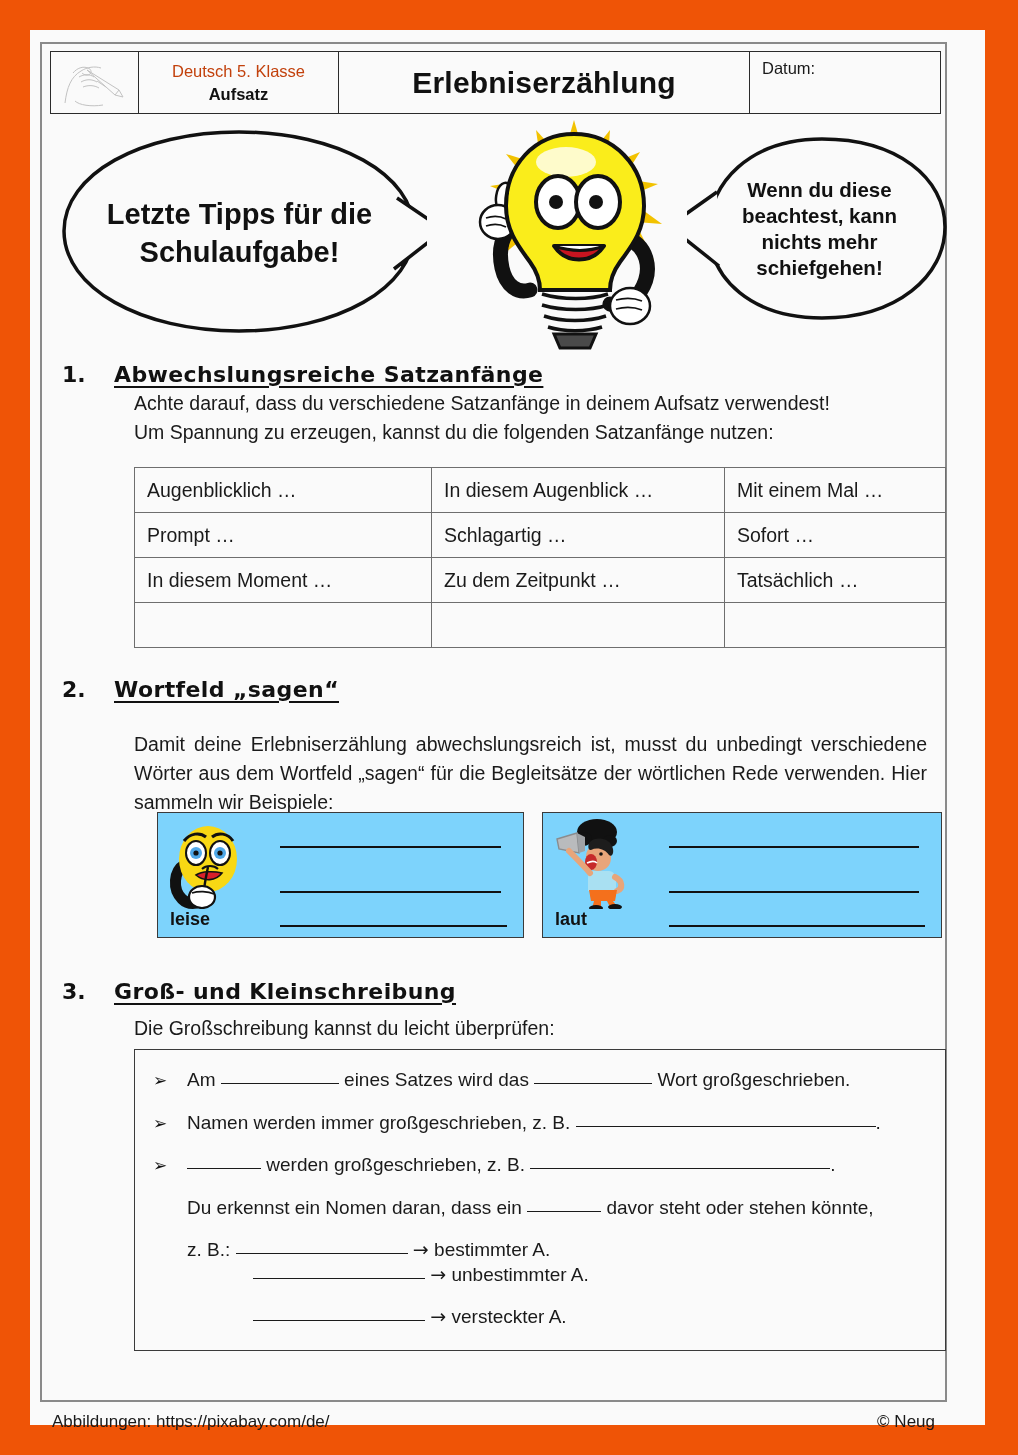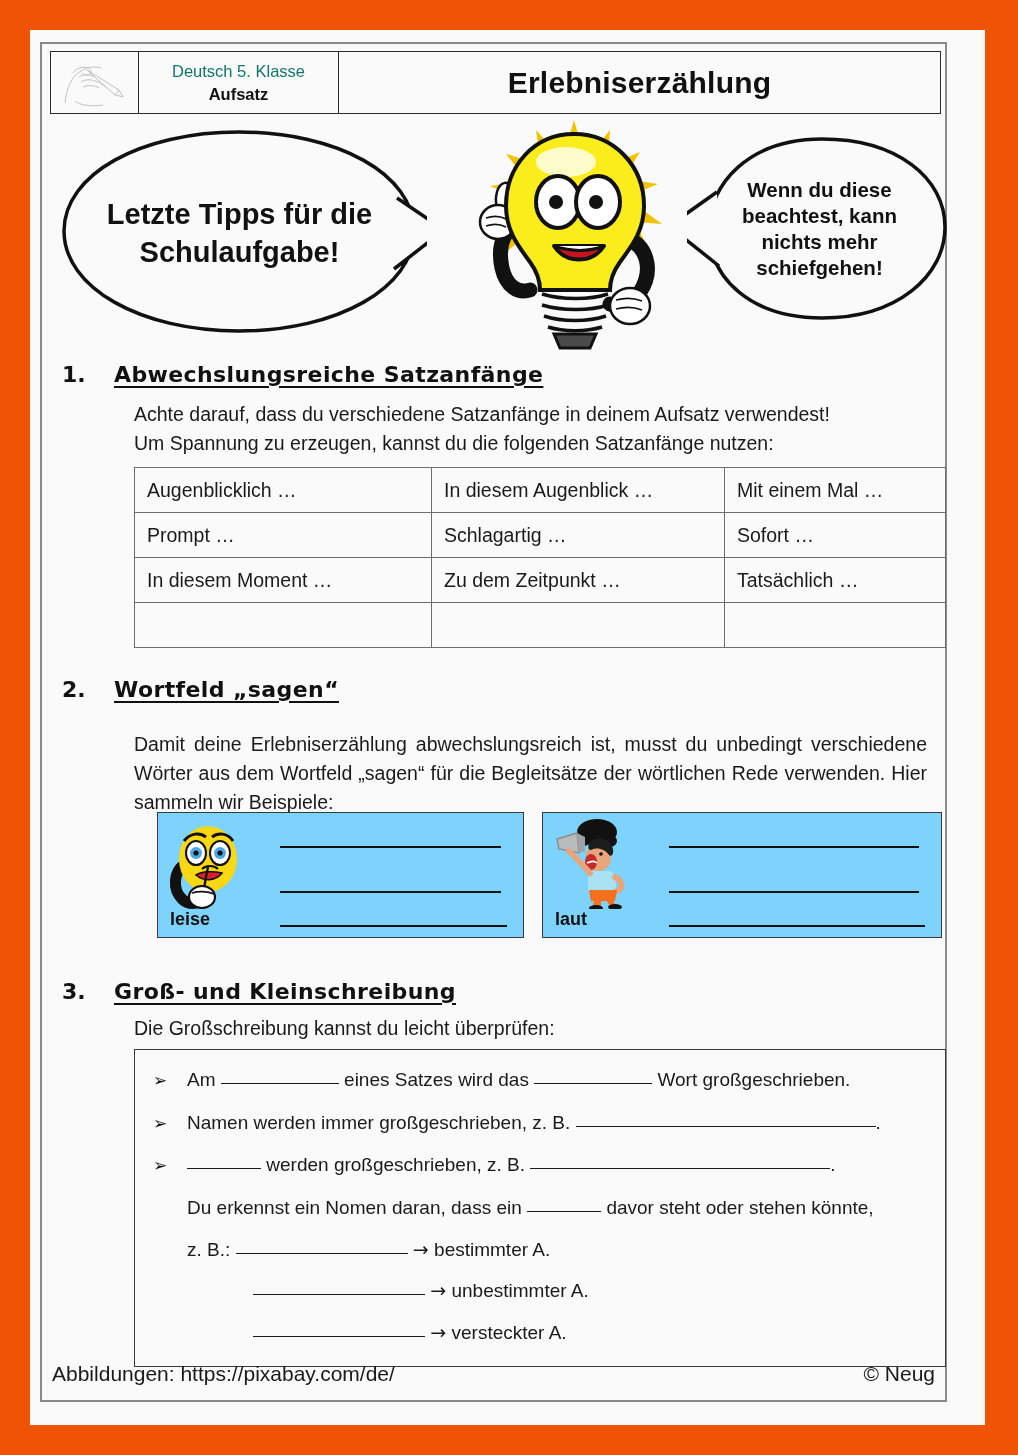--- a/index.html
+++ b/index.html
@@ -65,21 +65,21 @@
     justify-content: center;
   }
   .hdr-cell:last-child { border-right: none; }
   .hdr-icon { width: 88px; position: relative; }
   .hdr-subject { width: 200px; }
   .hdr-title { flex: 1; justify-content: center; }
   .hdr-date { width: 190px; align-items: flex-start; justify-content: flex-start; padding: 7px 0 0 12px; }
 
   .subject-line1 {
     font-size: 16.5px;
-    color: #0f766e;
+    color: #c2410c;
     line-height: 1.35;
   }
   .subject-line2 {
     font-size: 16.5px;
     font-weight: bold;
     color: #111;
     line-height: 1.35;
   }
   .title-text {
     font-size: 30px;
@@ -238,21 +238,20 @@
     font-size: 19px;
     color: #1a1a1a;
     margin-left: 34px;
     margin-bottom: 16px;
     line-height: 1.3;
   }
   .rule-indent {
     font-size: 19px;
     color: #1a1a1a;
     margin-left: 34px;
-    margin-bottom: 16px;
     line-height: 1.3;
   }
   .rule-indent2 {
     font-size: 19px;
     color: #1a1a1a;
     margin-left: 100px;
     margin-bottom: 16px;
     line-height: 1.3;
   }
   .blank {
@@ -265,24 +264,24 @@
   .b-md { width: 118px; }
   .b-lg { width: 172px; }
   .b-xl { width: 300px; }
   .arrow { font-family: "DejaVu Sans", sans-serif; }
 
   
   #footer {
     position: absolute;
     left: 10px;
     right: 10px;
-    top: 1318px;
+    top: 1368px;
     display: flex;
     justify-content: space-between;
-    font-size: 21px;
+    font-size: 17px;
     color: #1a1a1a;
     gap: 16px;
   }
 </style>
 </head>
 <body>
 
 <div id="page">
   <div id="sheet">
     <div id="frame">
@@ -303,20 +302,23 @@
             </g>
           </svg>
         </div>
         <div class="hdr-cell hdr-subject">
           <div class="subject-line1">Deutsch 5. Klasse</div>
           <div class="subject-line2">Aufsatz</div>
         </div>
         <div class="hdr-cell hdr-title">
           <div class="title-text">Erlebniserzählung</div>
         </div>
+        <div class="hdr-cell hdr-date">
+          <div class="date-text">Datum:</div>
+        </div>
       </div>
 
       <div class="mascot-band">
 
         <div class="bubble" id="bubble-left">
           <svg width="375" height="215" viewBox="0 0 375 215">
             <path d="M187 6 C285 6 362 48 362 105 C362 162 285 205 187 205
                      C89 205 12 162 12 105 C12 48 89 6 187 6 Z
                      M352 75 L378 104 L349 140" fill="#fafafa" stroke="#111" stroke-width="3.5" stroke-linejoin="round"></path>
             <path d="M345 72 L392 104 L342 143" fill="#fafafa" stroke="#111" stroke-width="3.5" stroke-linejoin="round"></path>
@@ -384,21 +386,21 @@
           </g>
           <path d="M92 216 L134 216 L128 230 L98 230 Z" fill="#4a4a4a" stroke="#111" stroke-width="3"></path>
         </svg>
       </div>
 
       <div class="section" style="top:318px;">
         <div class="sec-head">
           <div class="sec-num">1.</div>
           <div class="sec-title">Abwechslungsreiche Satzanfänge</div>
         </div>
-        <div class="sec-body" style="margin-top:13px;">Achte darauf, dass du verschiedene Satzanfänge in deinem Aufsatz verwendest!</div>
+        <div class="sec-body" style="margin-top:2px;">Achte darauf, dass du verschiedene Satzanfänge in deinem Aufsatz verwendest!</div>
         <div class="sec-body">Um Spannung zu erzeugen, kannst du die folgenden Satzanfänge nutzen:</div>
       </div>
 
       <table class="starter-table" style="top:423px;">
         <tbody>
           <tr>
             <td>Augenblicklich …</td>
             <td>In diesem Augenblick …</td>
             <td>Mit einem Mal …</td>
           </tr>

